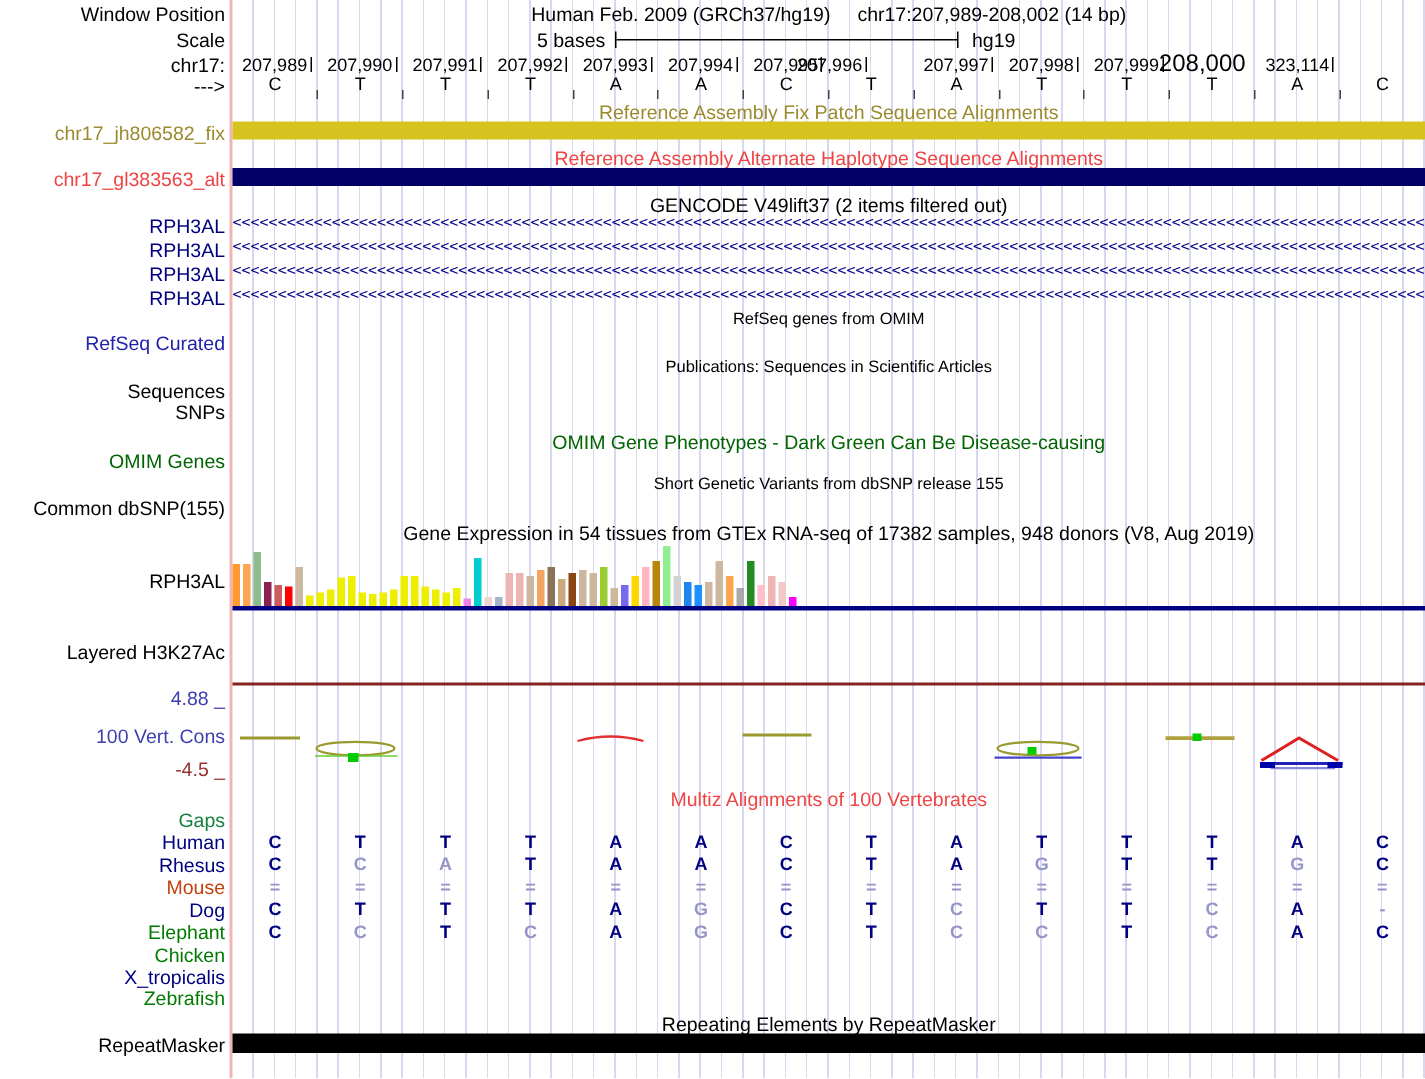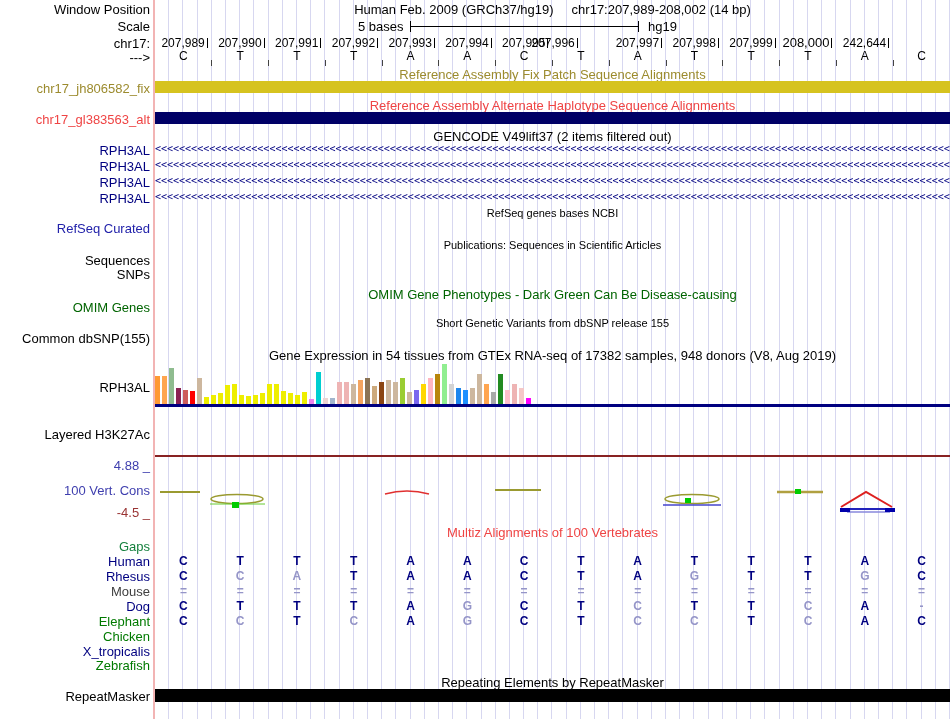--- a/index.html
+++ b/index.html
@@ -44,21 +44,21 @@
   <div class="ttl c-gold" style="top:67px">Reference Assembly Fix Patch Sequence Alignments</div>
   <div class="lbl c-gold" style="top:81px">chr17_jh806582_fix</div>
   <div class="bar" style="top:81px;height:12px;background:#d6c31f"></div>
 
   <div class="ttl c-navy" style="top:98px">Reference Assembly Alternate Haplotype Sequence Alignments</div>
   <div class="lbl c-navy" style="top:112px">chr17_gl383563_alt</div>
   <div class="bar" style="top:112px;height:12px;background:#000066"></div>
 
   <div class="ttl" style="top:129px">GENCODE V49lift37 (2 items filtered out)</div>
 
-  <div class="ttl s11" style="top:207px">RefSeq genes bases NCBI</div>
+  <div class="ttl s11" style="top:207px">RefSeq genes from OMIM</div>
   <div class="lbl" style="top:221px;color:#2222aa">RefSeq Curated</div>
 
   <div class="ttl s11" style="top:239px">Publications: Sequences in Scientific Articles</div>
   <div class="lbl" style="top:253px">Sequences</div>
   <div class="lbl" style="top:267px">SNPs</div>
 
   <div class="ttl c-green" style="top:287px">OMIM Gene Phenotypes - Dark Green Can Be Disease-causing</div>
   <div class="lbl c-green" style="top:300px">OMIM Genes</div>
 
   <div class="ttl s11" style="top:317px">Short Genetic Variants from dbSNP release 155</div>
@@ -137,26 +137,26 @@
       <span style="display: inline-block; width: 1px; height: 10px; background: rgb(0, 0, 0); margin-left: 2px;"></span>
     </div>
     <div style="position: absolute; left: 666.071px; top: 36px; width: 56.7857px; height: 13px; display: flex; justify-content: flex-end; align-items: center; padding-right: 4px; box-sizing: border-box; font-size: 12px;">
       <span>207,998</span>
       <span style="display: inline-block; width: 1px; height: 10px; background: rgb(0, 0, 0); margin-left: 2px;"></span>
     </div>
     <div style="position: absolute; left: 722.857px; top: 36px; width: 56.7857px; height: 13px; display: flex; justify-content: flex-end; align-items: center; padding-right: 4px; box-sizing: border-box; font-size: 12px;">
       <span>207,999</span>
       <span style="display: inline-block; width: 1px; height: 10px; background: rgb(0, 0, 0); margin-left: 2px;"></span>
     </div>
-    <div style="position: absolute; left: 779.643px; top: 36px; width: 56.7857px; height: 13px; display: flex; justify-content: flex-end; align-items: center; padding-right: 4px; box-sizing: border-box; font-size: 13px;">
+    <div style="position: absolute; left: 779.643px; top: 36px; width: 56.7857px; height: 13px; display: flex; justify-content: flex-end; align-items: center; padding-right: 4px; box-sizing: border-box; font-size: 16px;">
       <span>208,000</span>
       <span style="display: inline-block; width: 1px; height: 10px; background: rgb(0, 0, 0); margin-left: 2px;"></span>
     </div>
     <div style="position: absolute; left: 836.429px; top: 36px; width: 56.7857px; height: 13px; display: flex; justify-content: flex-end; align-items: center; padding-right: 4px; box-sizing: border-box; font-size: 12px;">
-      <span>242,644</span>
+      <span>323,114</span>
       <span style="display: inline-block; width: 1px; height: 10px; background: rgb(0, 0, 0); margin-left: 2px;"></span>
     </div>
     <div style="position: absolute; left: 211.286px; top: 60px; width: 1px; height: 6px; background: rgb(68, 68, 68);"></div>
     <div style="position: absolute; left: 268.071px; top: 60px; width: 1px; height: 6px; background: rgb(68, 68, 68);"></div>
     <div style="position: absolute; left: 324.857px; top: 60px; width: 1px; height: 6px; background: rgb(68, 68, 68);"></div>
     <div style="position: absolute; left: 381.643px; top: 60px; width: 1px; height: 6px; background: rgb(68, 68, 68);"></div>
     <div style="position: absolute; left: 438.429px; top: 60px; width: 1px; height: 6px; background: rgb(68, 68, 68);"></div>
     <div style="position: absolute; left: 495.214px; top: 60px; width: 1px; height: 6px; background: rgb(68, 68, 68);"></div>
     <div style="position: absolute; left: 552px; top: 60px; width: 1px; height: 6px; background: rgb(68, 68, 68);"></div>
     <div style="position: absolute; left: 608.786px; top: 60px; width: 1px; height: 6px; background: rgb(68, 68, 68);"></div>
@@ -266,21 +266,21 @@
     <div style="position: absolute; left: 382.143px; top: 569px; width: 56.7857px; text-align: center; font-weight: bold; font-size: 12px; color: rgb(0, 0, 128);">A</div>
     <div style="position: absolute; left: 438.929px; top: 569px; width: 56.7857px; text-align: center; font-weight: bold; font-size: 12px; color: rgb(0, 0, 128);">A</div>
     <div style="position: absolute; left: 495.714px; top: 569px; width: 56.7857px; text-align: center; font-weight: bold; font-size: 12px; color: rgb(0, 0, 128);">C</div>
     <div style="position: absolute; left: 552.5px; top: 569px; width: 56.7857px; text-align: center; font-weight: bold; font-size: 12px; color: rgb(0, 0, 128);">T</div>
     <div style="position: absolute; left: 609.286px; top: 569px; width: 56.7857px; text-align: center; font-weight: bold; font-size: 12px; color: rgb(0, 0, 128);">A</div>
     <div style="position: absolute; left: 666.071px; top: 569px; width: 56.7857px; text-align: center; font-weight: bold; font-size: 12px; color: rgb(149, 149, 200);">G</div>
     <div style="position: absolute; left: 722.857px; top: 569px; width: 56.7857px; text-align: center; font-weight: bold; font-size: 12px; color: rgb(0, 0, 128);">T</div>
     <div style="position: absolute; left: 779.643px; top: 569px; width: 56.7857px; text-align: center; font-weight: bold; font-size: 12px; color: rgb(0, 0, 128);">T</div>
     <div style="position: absolute; left: 836.429px; top: 569px; width: 56.7857px; text-align: center; font-weight: bold; font-size: 12px; color: rgb(149, 149, 200);">G</div>
     <div style="position: absolute; left: 893.214px; top: 569px; width: 56.7857px; text-align: center; font-weight: bold; font-size: 12px; color: rgb(0, 0, 128);">C</div>
-    <div style="position: absolute; left: 0px; top: 584px; width: 150px; text-align: right; color: #404040;">Mouse</div>
+    <div style="position: absolute; left: 0px; top: 584px; width: 150px; text-align: right; color: #c2410c;">Mouse</div>
     <div style="position: absolute; left: 155px; top: 584px; width: 56.7857px; text-align: center; font-weight: bold; font-size: 12px; color: rgb(149, 149, 200);">=</div>
     <div style="position: absolute; left: 211.786px; top: 584px; width: 56.7857px; text-align: center; font-weight: bold; font-size: 12px; color: rgb(149, 149, 200);">=</div>
     <div style="position: absolute; left: 268.571px; top: 584px; width: 56.7857px; text-align: center; font-weight: bold; font-size: 12px; color: rgb(149, 149, 200);">=</div>
     <div style="position: absolute; left: 325.357px; top: 584px; width: 56.7857px; text-align: center; font-weight: bold; font-size: 12px; color: rgb(149, 149, 200);">=</div>
     <div style="position: absolute; left: 382.143px; top: 584px; width: 56.7857px; text-align: center; font-weight: bold; font-size: 12px; color: rgb(149, 149, 200);">=</div>
     <div style="position: absolute; left: 438.929px; top: 584px; width: 56.7857px; text-align: center; font-weight: bold; font-size: 12px; color: rgb(149, 149, 200);">=</div>
     <div style="position: absolute; left: 495.714px; top: 584px; width: 56.7857px; text-align: center; font-weight: bold; font-size: 12px; color: rgb(149, 149, 200);">=</div>
     <div style="position: absolute; left: 552.5px; top: 584px; width: 56.7857px; text-align: center; font-weight: bold; font-size: 12px; color: rgb(149, 149, 200);">=</div>
     <div style="position: absolute; left: 609.286px; top: 584px; width: 56.7857px; text-align: center; font-weight: bold; font-size: 12px; color: rgb(149, 149, 200);">=</div>
     <div style="position: absolute; left: 666.071px; top: 584px; width: 56.7857px; text-align: center; font-weight: bold; font-size: 12px; color: rgb(149, 149, 200);">=</div>

